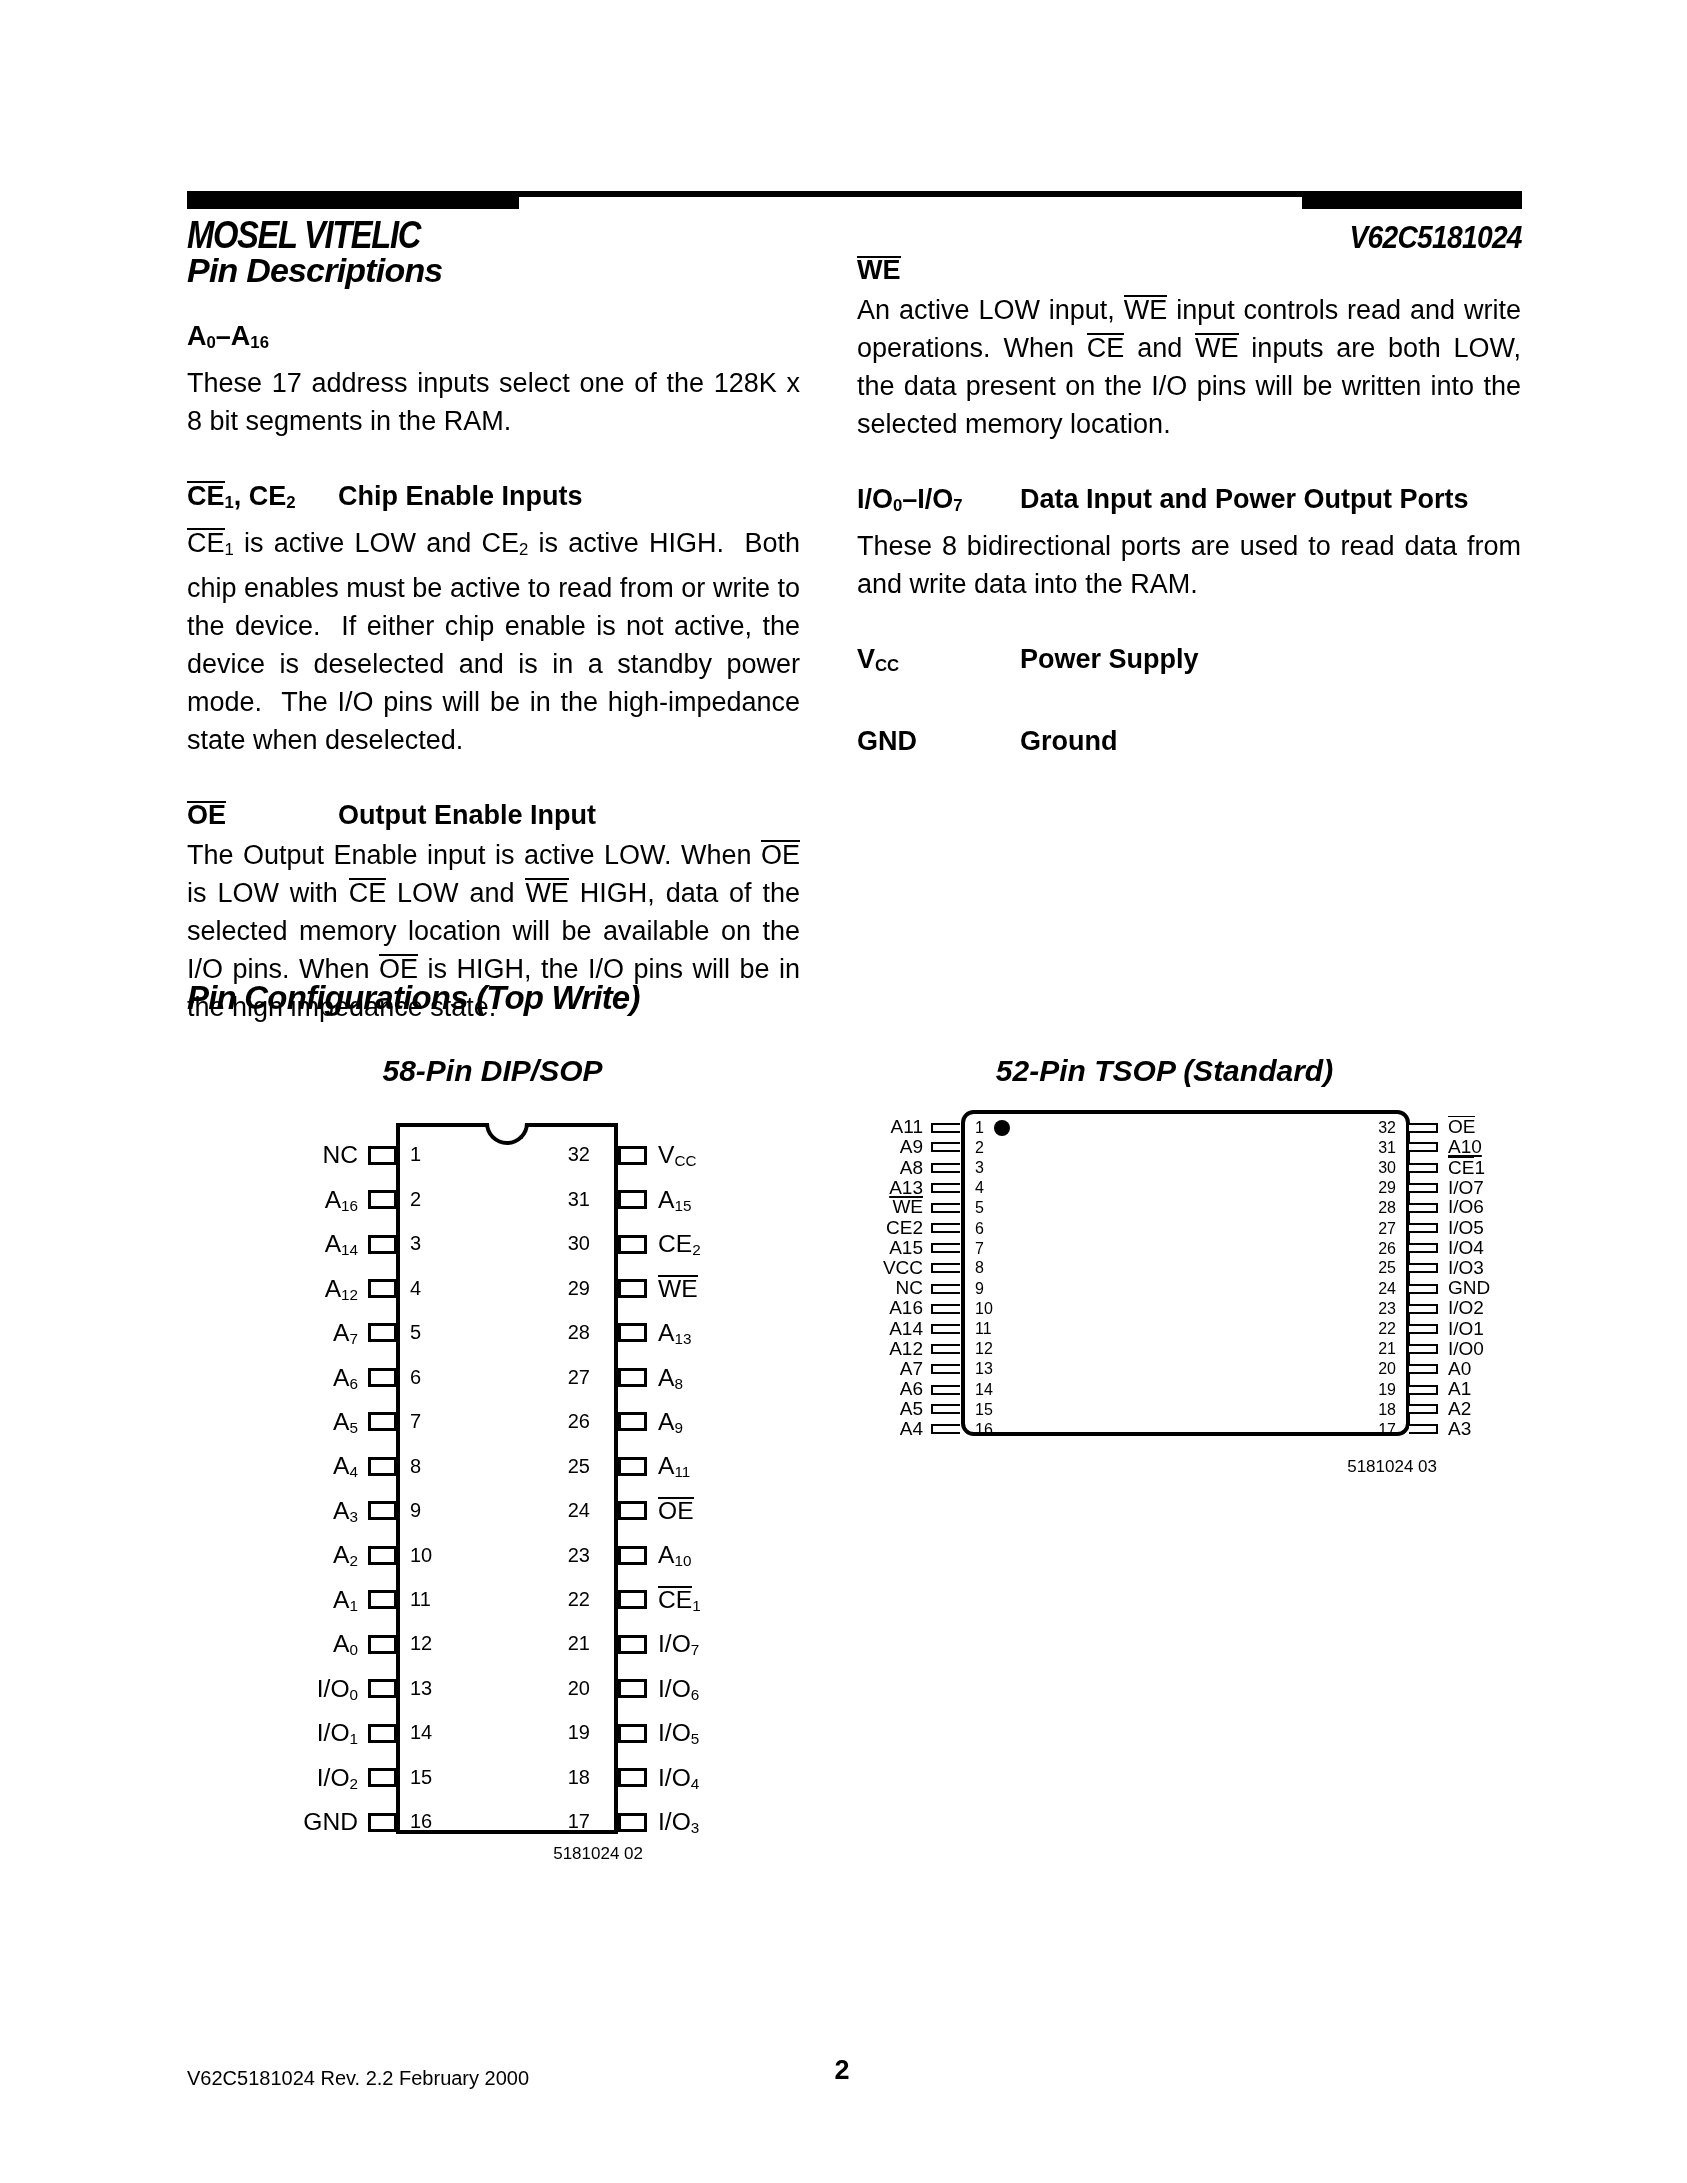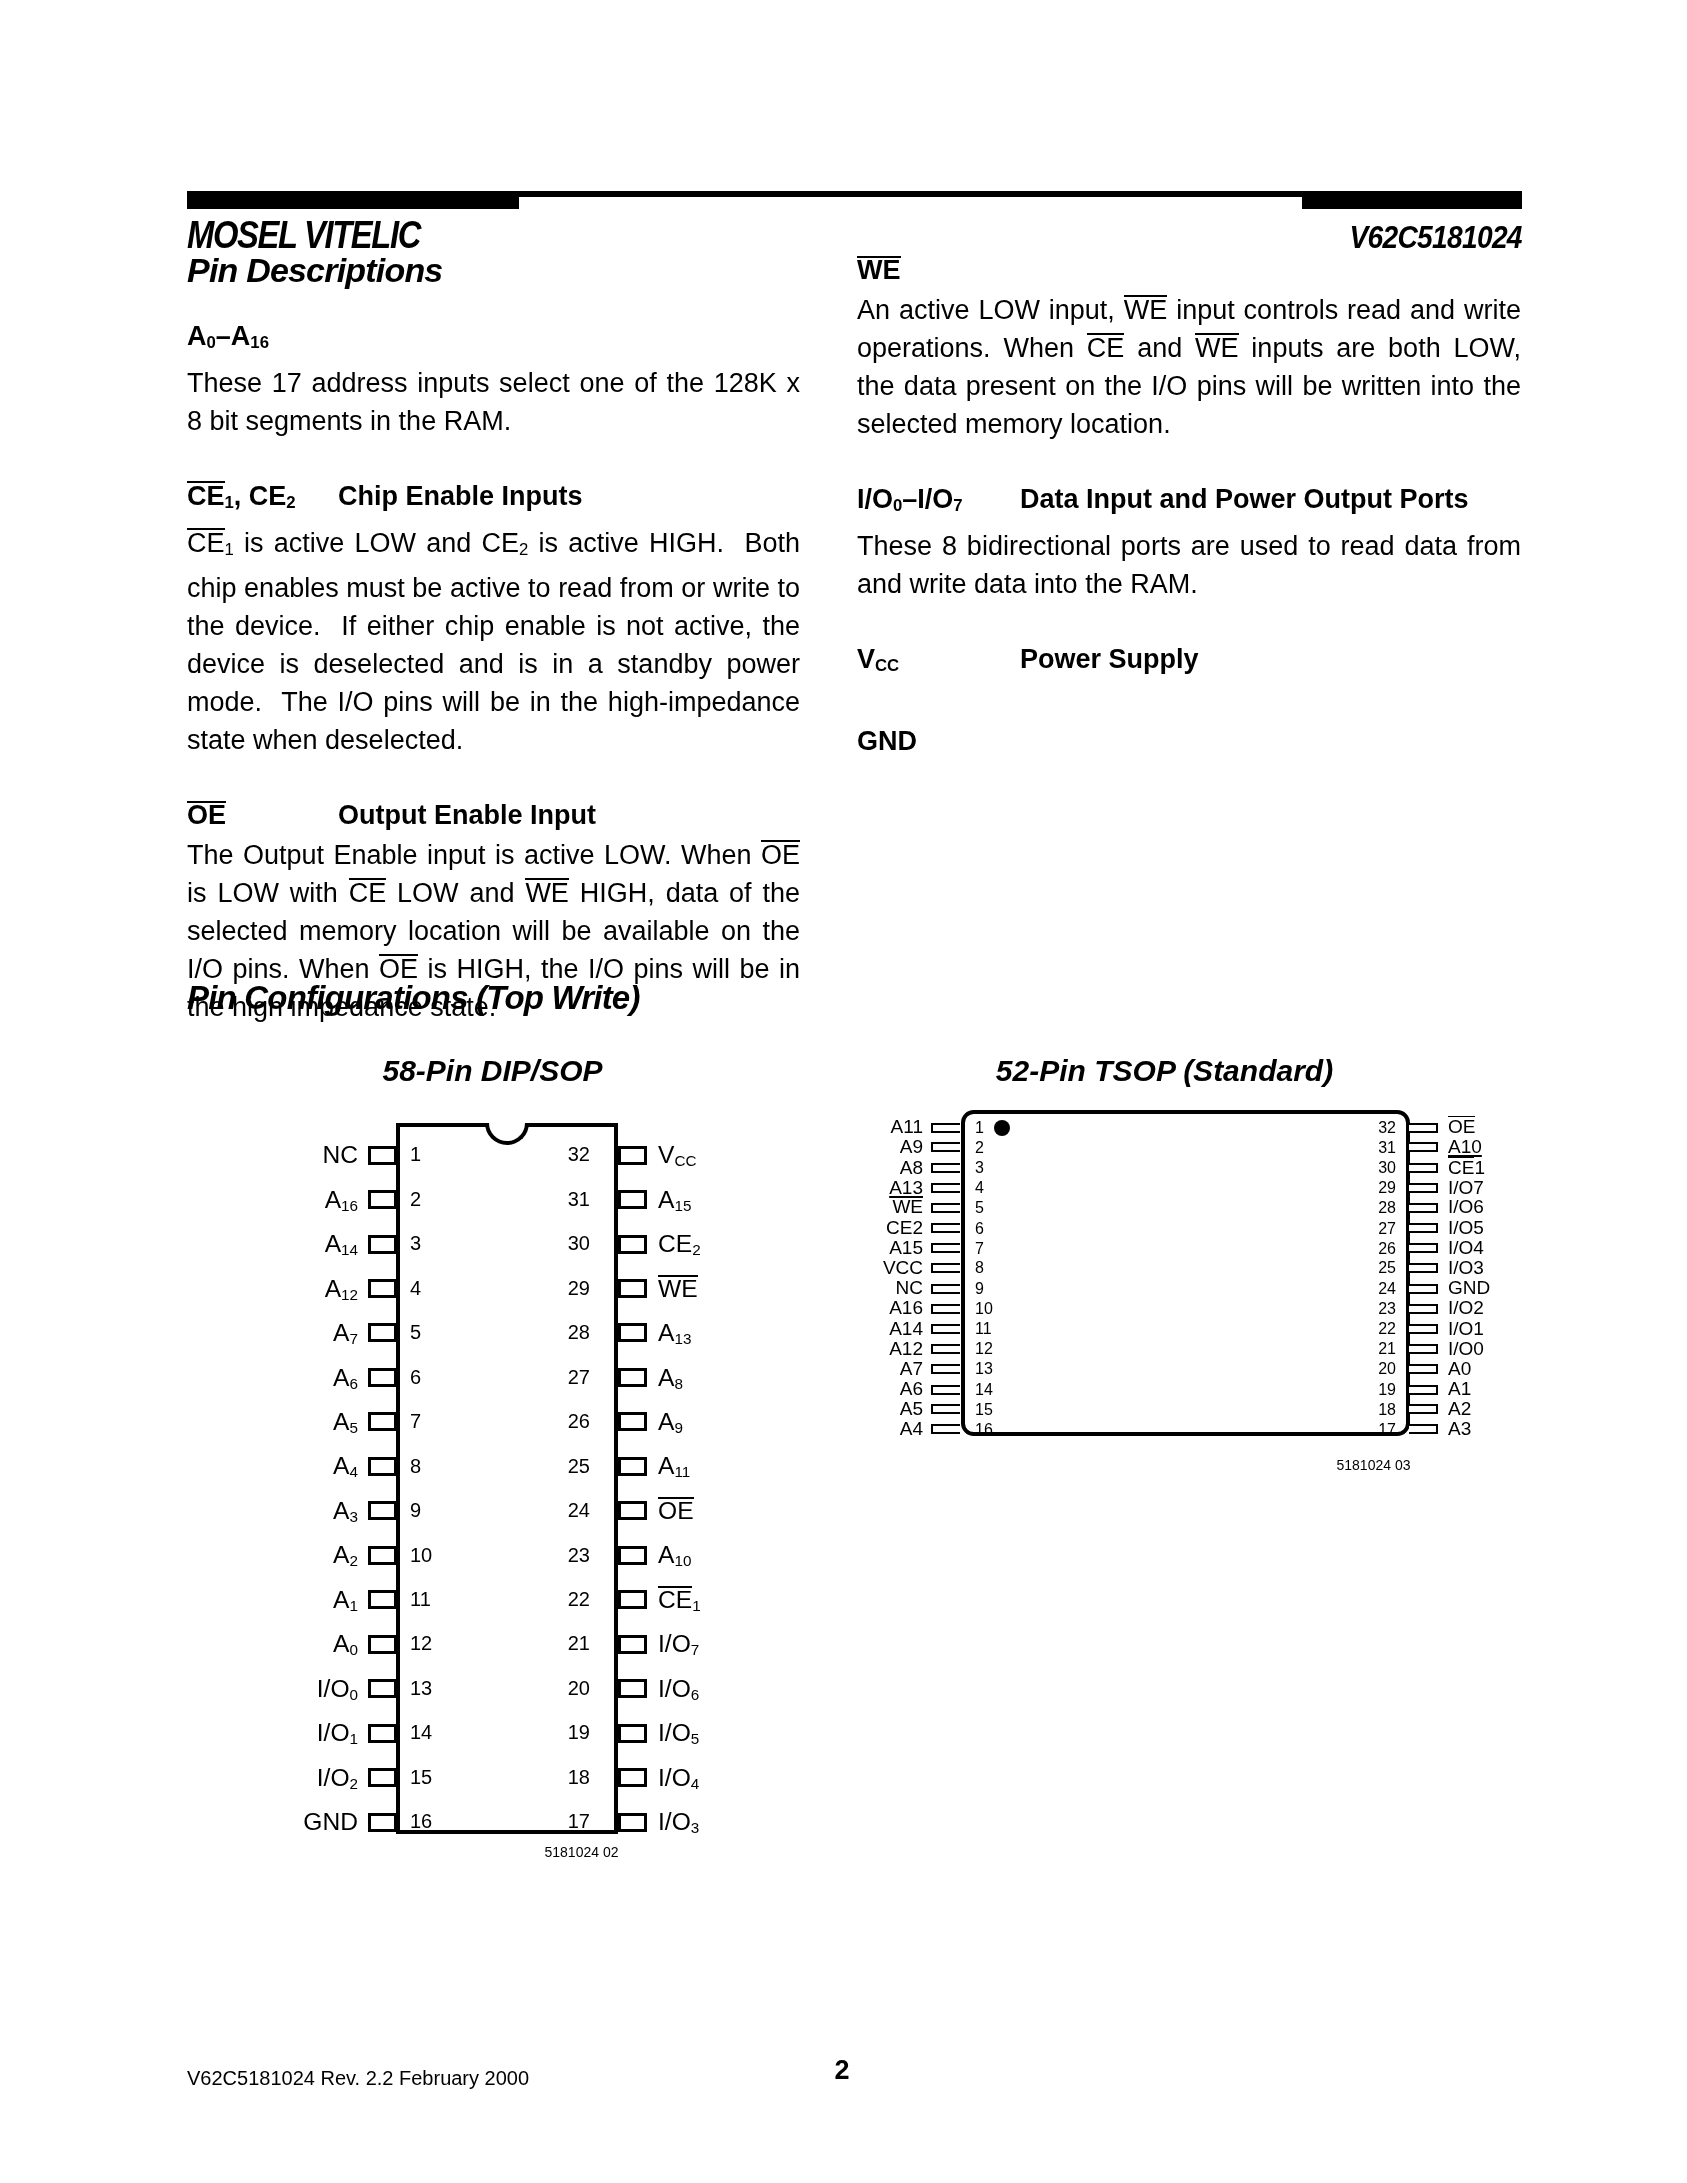--- a/index.html
+++ b/index.html
@@ -49,21 +49,21 @@
   .dip-notch { position:absolute; background:#fff; border:4px solid #000; border-top:none; border-radius:0 0 24px 24px; }
   .tsop-body { position:absolute; border:4.8px solid #000; border-radius:12.7px; background:#fff; }
   .pin-box  { position:absolute; border:3.2px solid #000; background:#fff; }
   .lead { position:absolute; border:2.4px solid #000; background:#fff; }
   .lead-l { border-right:none; }
   .lead-r { border-left:none; }
   .pnum   { position:absolute; white-space:nowrap; }
   .plabel { position:absolute; white-space:nowrap; }
   .ta-r { text-align:right; }
   .dot { position:absolute; background:#000; border-radius:50%; }
-  .fig-caption { position:absolute; font-size:14px; text-align:center; white-space:nowrap; }
+  .fig-caption { position:absolute; font-size:17px; text-align:right; white-space:nowrap; }
 
   
   .footer-left { position:absolute; left:187px; top:2067px; font-size:20px; white-space:nowrap; }
   .footer-page { position:absolute; left:818px; top:2055px; width:48px; text-align:center; font-size:27px; font-weight:bold; }
 </style>
 </head>
 <body>
 
 <div class="page">
 
@@ -115,20 +115,21 @@
         </div>
         <div class="section">
           <div class="term">
             <span class="t">V<sub>CC</sub></span>
             <span class="d">Power Supply</span>
           </div>
         </div>
         <div class="section">
           <div class="term">
             <span class="t">GND</span>
+            <span class="d">Ground</span>
           </div>
         </div>
       </div>
   </div>
 
   <div class="h2">Pin Configurations (Top Write)</div>
   <div class="chip-title" style="left:294px;  top:1054px; width:397px;">58-Pin DIP/SOP</div>
   <div class="chip-title" style="left:966px; top:1054px; width:397px;">52-Pin TSOP (Standard)</div>
 
   <div>

